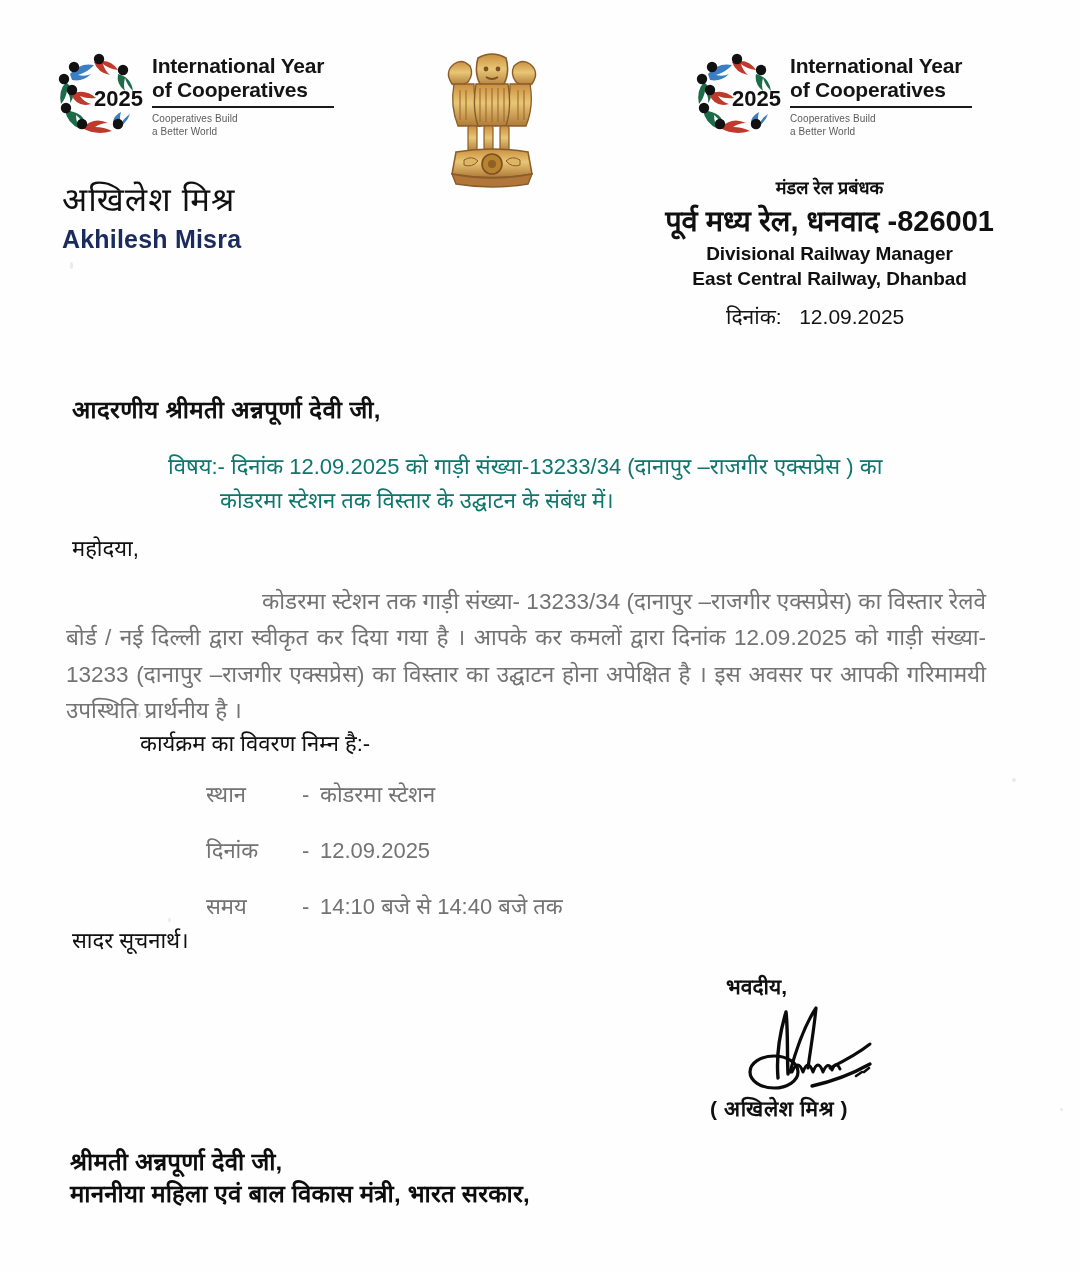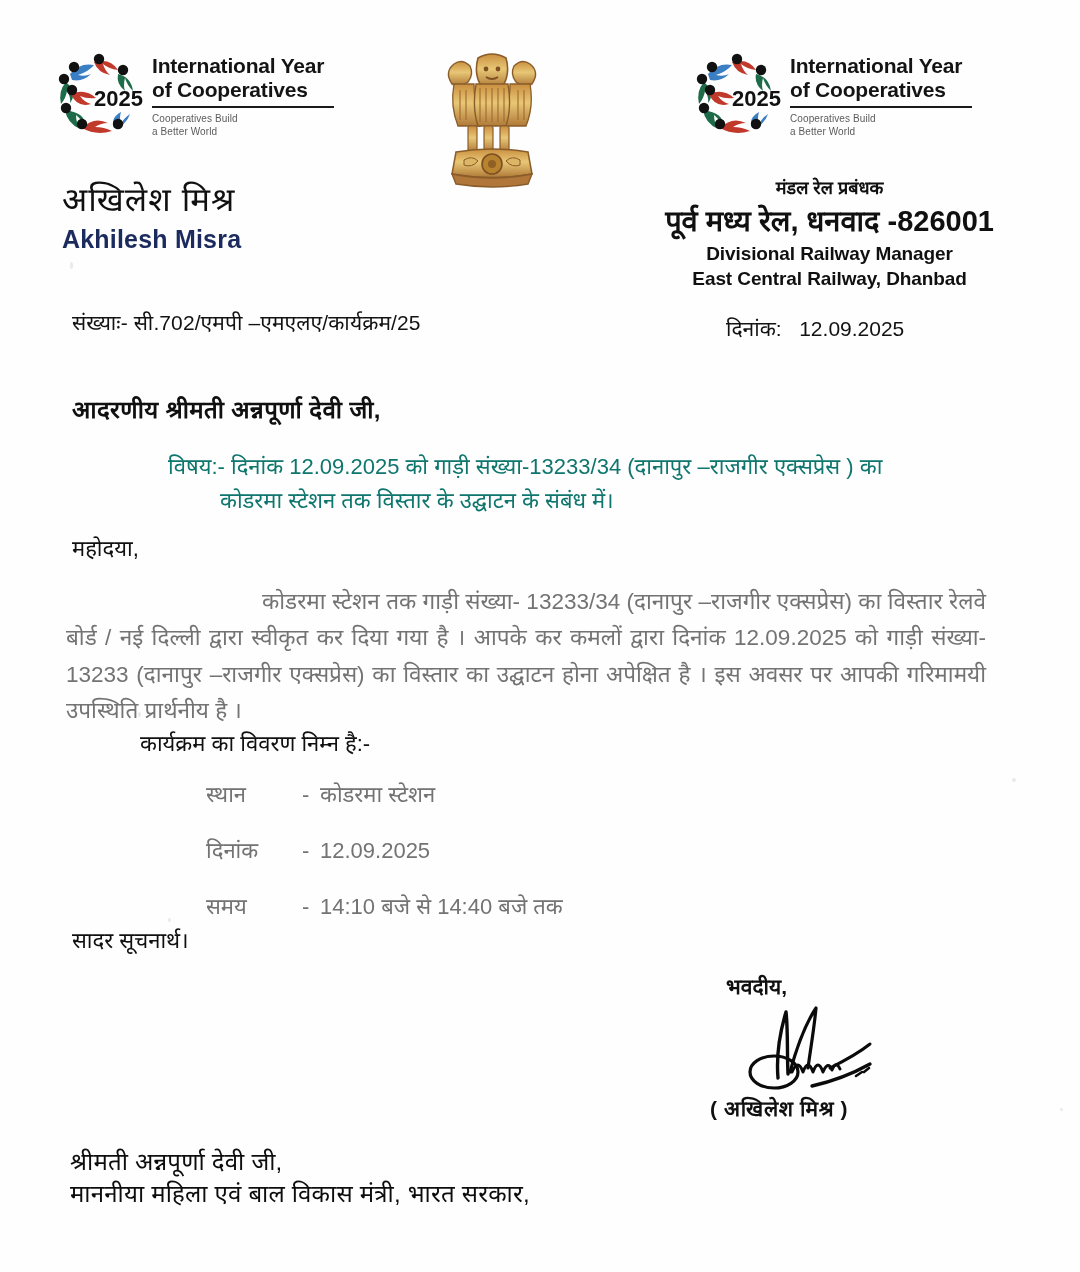--- a/index.html
+++ b/index.html
@@ -131,21 +131,20 @@
     font-size: 21px;
     color: #121212;
     letter-spacing: 0.1px;
   }
   .ref-date {
     position: absolute;
     left: 726px;
     top: 302px;
     font-size: 21px;
     color: #121212;
-    margin-top: 12px;
   }
 
   
   .salutation {
     position: absolute;
     left: 72px;
     top: 392px;
     font-size: 24px;
     font-weight: 600;
     letter-spacing: 0.4px;
@@ -245,21 +244,21 @@
     margin-top: -4px;
     margin-left: 20px;
   }
 
   
   .addressee {
     position: absolute;
     left: 70px;
     top: 1146px;
     font-size: 24px;
-    font-weight: 400;
+    font-weight: 700;
     line-height: 1.32;
     color: #0d0d0d;
     letter-spacing: 0.2px;
   }
   .addressee div { white-space: nowrap; }
 
   
   .speck {
     position: absolute;
     background: #d8d8d8;
@@ -414,21 +413,20 @@
     <div class="sender-en">Akhilesh Misra</div>
   </div>
 
   <div class="designation">
     <div class="desig-hi1">मंडल रेल प्रबंधक</div>
     <div class="desig-hi2">पूर्व मध्य रेल, धनवाद -826001</div>
     <div class="desig-en1">Divisional Railway Manager</div>
     <div class="desig-en2">East Central Railway, Dhanbad</div>
   </div>
 
-  <div class="ref-no">संख्याः- सी.702/एमपी –एमएलए/कार्यक्रम/25</div>
   <div class="ref-date">
     <span>दिनांक:</span>
     <span>&nbsp;</span>
     <span>12.09.2025</span>
   </div>
 
   <div class="salutation">आदरणीय श्रीमती  अन्नपूर्णा  देवी  जी,</div>
 
   <div class="subject">
     <span>विषय:- दिनांक 12.09.2025 को गाड़ी संख्या-13233/34 (दानापुर –राजगीर एक्सप्रेस ) का</span>

